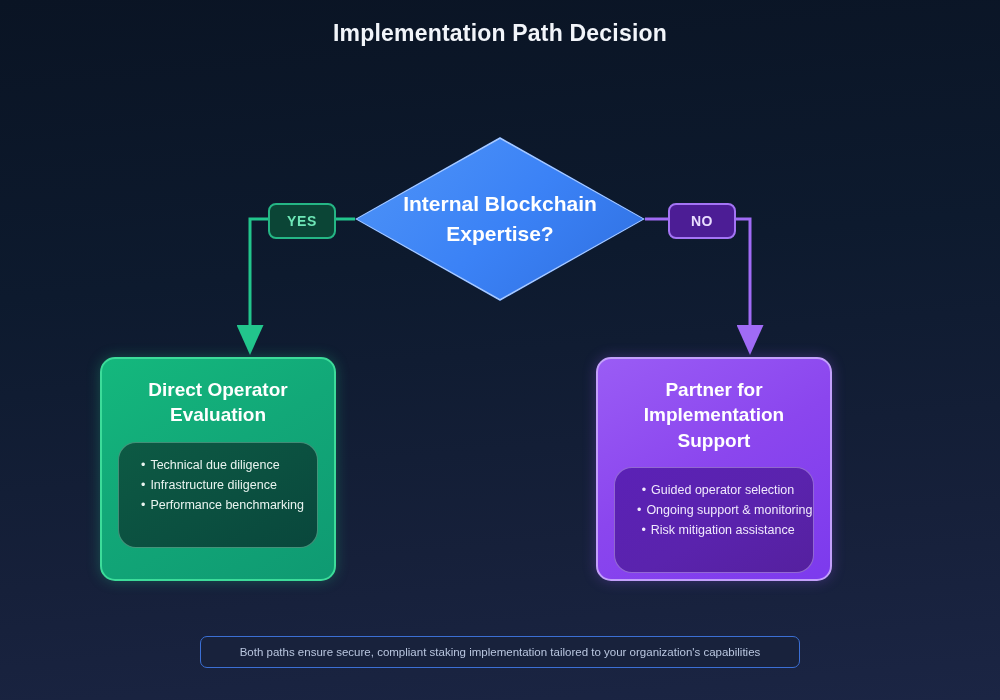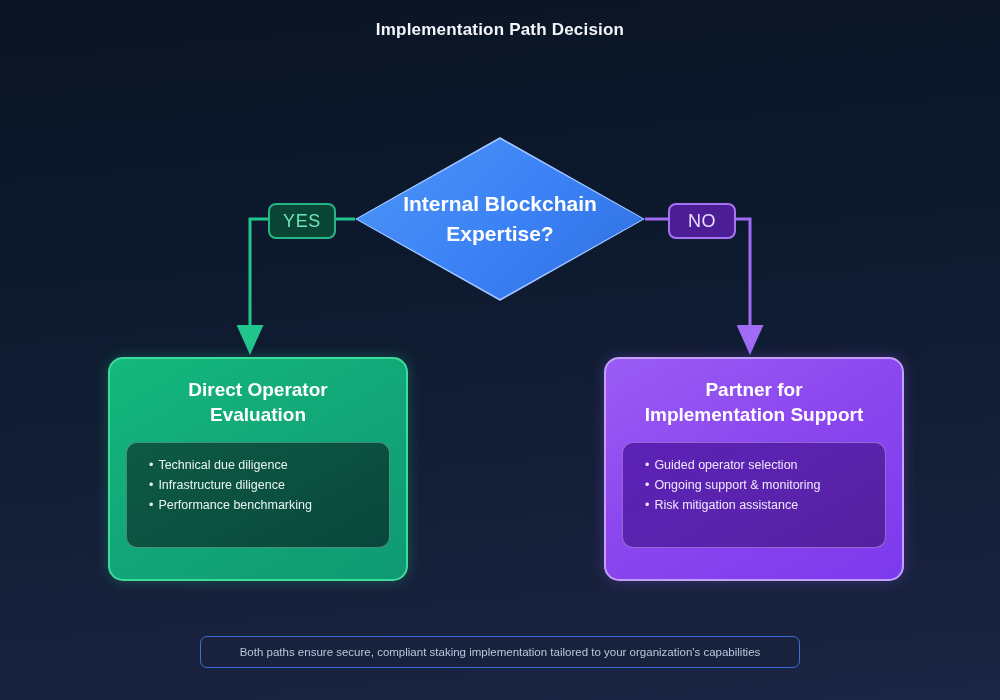--- a/index.html
+++ b/index.html
@@ -22,21 +22,21 @@
     overflow: hidden;
   }
 
   
   #page-title {
     position: absolute;
     top: 20px;
     left: 0;
     width: 1000px;
     text-align: center;
-    font-size: 17px;
+    font-size: 23px;
     font-weight: bold;
     color: #f2f5fa;
     letter-spacing: 0.2px;
   }
 
   
   #connectors {
     position: absolute;
     left: 0;
     top: 0;
@@ -89,22 +89,22 @@
   }
 
   
   .branch-badge {
     position: absolute;
     display: flex;
     align-items: center;
     justify-content: center;
     height: 32px;
     border-radius: 8px;
-    font-size: 18px;
-    font-weight: normal;
+    font-size: 14px;
+    font-weight: bold;
     letter-spacing: 0.6px;
   }
   #badge-yes {
     left: 268px;
     top: 203px;
     width: 64px;
     background: #0b4536;
     border: 2px solid #25b685;
     color: #6ee7b7;
   }
@@ -115,26 +115,25 @@
     background: #4c1d95;
     border: 2px solid #a474f5;
     color: #e9ddff;
     justify-content: center;
   }
 
   
   .outcome-card {
     position: absolute;
     top: 357px;
-    width: 300px;
+    width: 236px;
     height: 224px;
     border-radius: 15px;
     box-sizing: border-box;
     padding: 18px 16px 16px 16px;
-    margin-left: 8px;
   }
   #card-direct {
     left: 100px;
     background: linear-gradient(150deg, #14b87d 0%, #12a878 45%, #0f9a72 100%);
     border: 2px solid #3ddc9a;
     box-shadow: 0 0 14px rgba(35, 200, 140, 0.30);
   }
   #card-partner {
     left: 596px;
     background: linear-gradient(150deg, #9a5cf5 0%, #8b46ee 48%, #7c3aed 100%);
@@ -144,32 +143,33 @@
   .card-title {
     text-align: center;
     font-size: 19px;
     font-weight: bold;
     color: #ffffff;
     line-height: 1.33;
     white-space: pre-line;
     margin-bottom: 14px;
   }
   .card-panel {
-    border-radius: 11px;
+    border-radius: 18px;
     padding: 12px 14px 12px 14px;
     box-sizing: border-box;
     height: 106px;
   }
   #card-direct .card-panel {
     background: linear-gradient(150deg, #0d5a44 0%, #0b5040 55%, #09473c 100%);
     border: 1px solid rgba(150, 240, 205, 0.40);
   }
   #card-partner .card-panel {
     background: linear-gradient(150deg, #5b21b6 0%, #5a23ad 55%, #55209f 100%);
     border: 1px solid rgba(215, 190, 255, 0.45);
+    text-align: center;
   }
   .card-panel ul {
     margin: 0;
     padding: 0;
     list-style: none;
   }
   .card-panel li {
     font-size: 12.5px;
     color: #eaf4f0;
     line-height: 20px;

